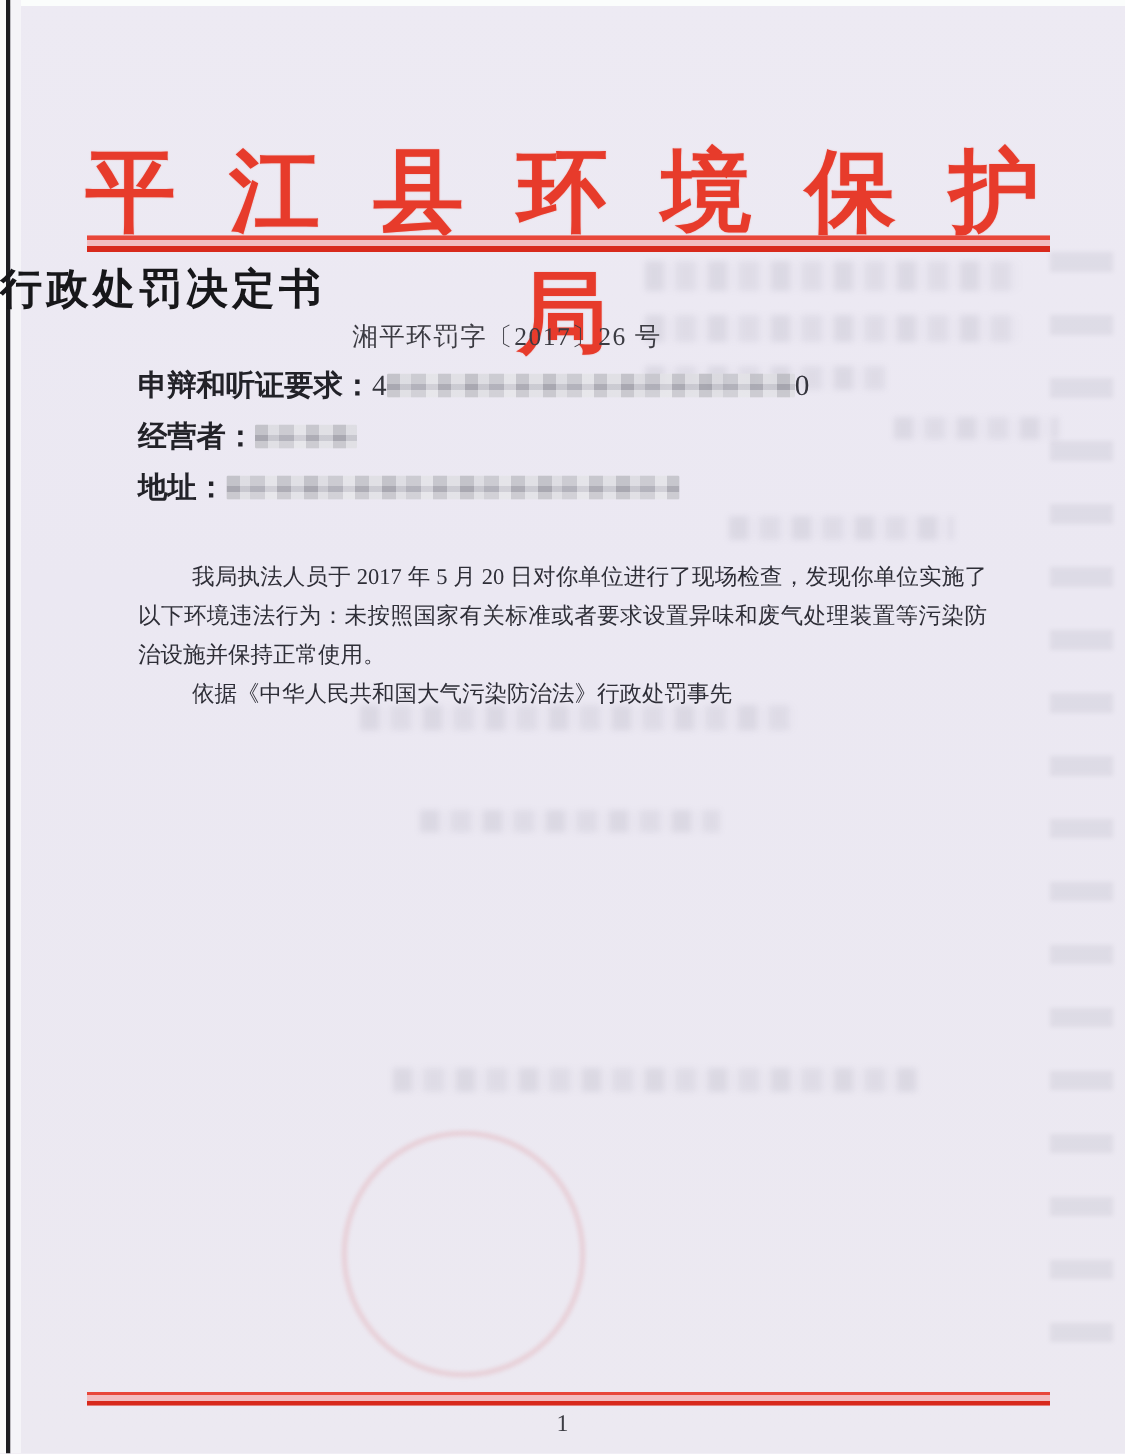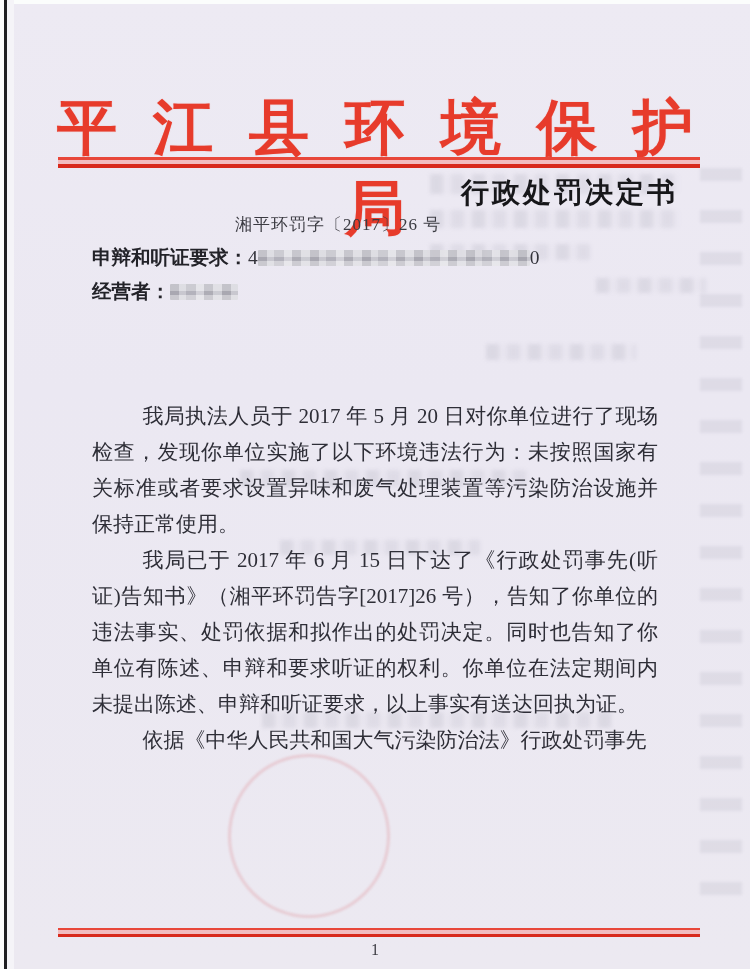--- a/index.html
+++ b/index.html
@@ -32,45 +32,44 @@
     top:157px;height:11px;
     border-top:3px solid #e8473a;border-bottom:4px solid #d8291c;
     background:#f2bcbf;
   }
   .rule-bottom{
     top:928px;height:9px;
     border-top:2px solid #e8473a;border-bottom:3px solid #d8291c;
     background:#f2bcbf;
   }
   .doc-title{
-    position:absolute;left:0;top:174px;width:642px;text-align:right;
-    font-size:28px;font-weight:bold;color:#17171a;letter-spacing:3px;margin-left:36px;
+    position:absolute;left:0;top:174px;width:642px;text-align:left;
+    font-size:28px;font-weight:bold;color:#17171a;letter-spacing:3px;
   }
   .doc-number{
     position:absolute;left:0;top:213px;width:676px;text-align:center;
     font-size:17px;color:#3b3b42;letter-spacing:1px;
   }
   .fields{
     position:absolute;left:92px;top:241px;width:580px;
     font-size:19.5px;line-height:34px;color:#2c2c33;
   }
   .field-label{font-weight:bold;color:#222228;}
   .field-value{color:#33333b;}
   .mosaic{
     display:inline-block;height:16px;vertical-align:-2px;border-radius:1px;
     background-image:
       repeating-linear-gradient(0deg, rgba(255,255,255,.38) 0 5px, rgba(130,130,142,.16) 5px 9px, rgba(255,255,255,.30) 9px 16px),
       repeating-linear-gradient(90deg, #9b9ba3 0 9px, #cbcbd1 9px 16px, #ababb3 16px 26px, #d8d8dd 26px 34px, #a2a2aa 34px 43px, #d0d0d6 43px 52px);
     opacity:.78;
   }
   .body-text{
     position:absolute;left:92px;top:372px;width:566px;
-    font-size:21px;line-height:36px;color:#2e2e37;
+    font-size:15px;line-height:26px;color:#2e2e37;
     text-align:justify;
-    margin-top:26px;
   }
   .body-text p{margin:0;text-indent:2.4em;}
   
   .bleed{
     position:absolute;pointer-events:none;filter:blur(2px);opacity:.55;
     background:repeating-linear-gradient(90deg,
       rgba(120,120,140,.26) 0 13px, rgba(120,120,140,.04) 13px 21px,
       rgba(120,120,140,.20) 21px 34px, rgba(120,120,140,.03) 34px 42px);
   }
   .bleed-col{
@@ -118,25 +117,27 @@
 
   <div class="doc-number">湘平环罚字〔2017〕26 号</div>
 
   <div class="fields">
     <div>
       <span class="field-label">申辩和听证要求：</span><span class="field-value">4</span><span class="mosaic" style="width:272px;"></span><span class="field-value">0</span>
     </div>
     <div>
       <span class="field-label">经营者：</span><span class="mosaic" style="width:68px;"></span>
     </div>
+    <div>
+      <span class="field-label">地址：</span><span class="mosaic" style="width:302px;"></span>
+    </div>
   </div>
 
   <div class="body-text">
     <p>我局执法人员于 2017 年 5 月 20 日对你单位进行了现场检查，发现你单位实施了以下环境违法行为：未按照国家有关标准或者要求设置异味和废气处理装置等污染防治设施并保持正常使用。</p>
-    <p>我局已于 2017 年 6 月 15 日下达了《行政处罚事先(听证)告知书》（湘平环罚告字[2017]26 号），告知了你单位的违法事实、处罚依据和拟作出的处罚决定。同时也告知了你单位有陈述、申辩和要求听证的权利。你单位在法定期间内未提出陈述、申辩和听证要求，以上事实有送达回执为证。</p>
     <p>依据《中华人民共和国大气污染防治法》行政处罚事先</p>
   </div>
 
   <div class="rule rule-bottom"></div>
 
   <div class="page-number">1</div>
 
 </div>
 
 </body></html>

